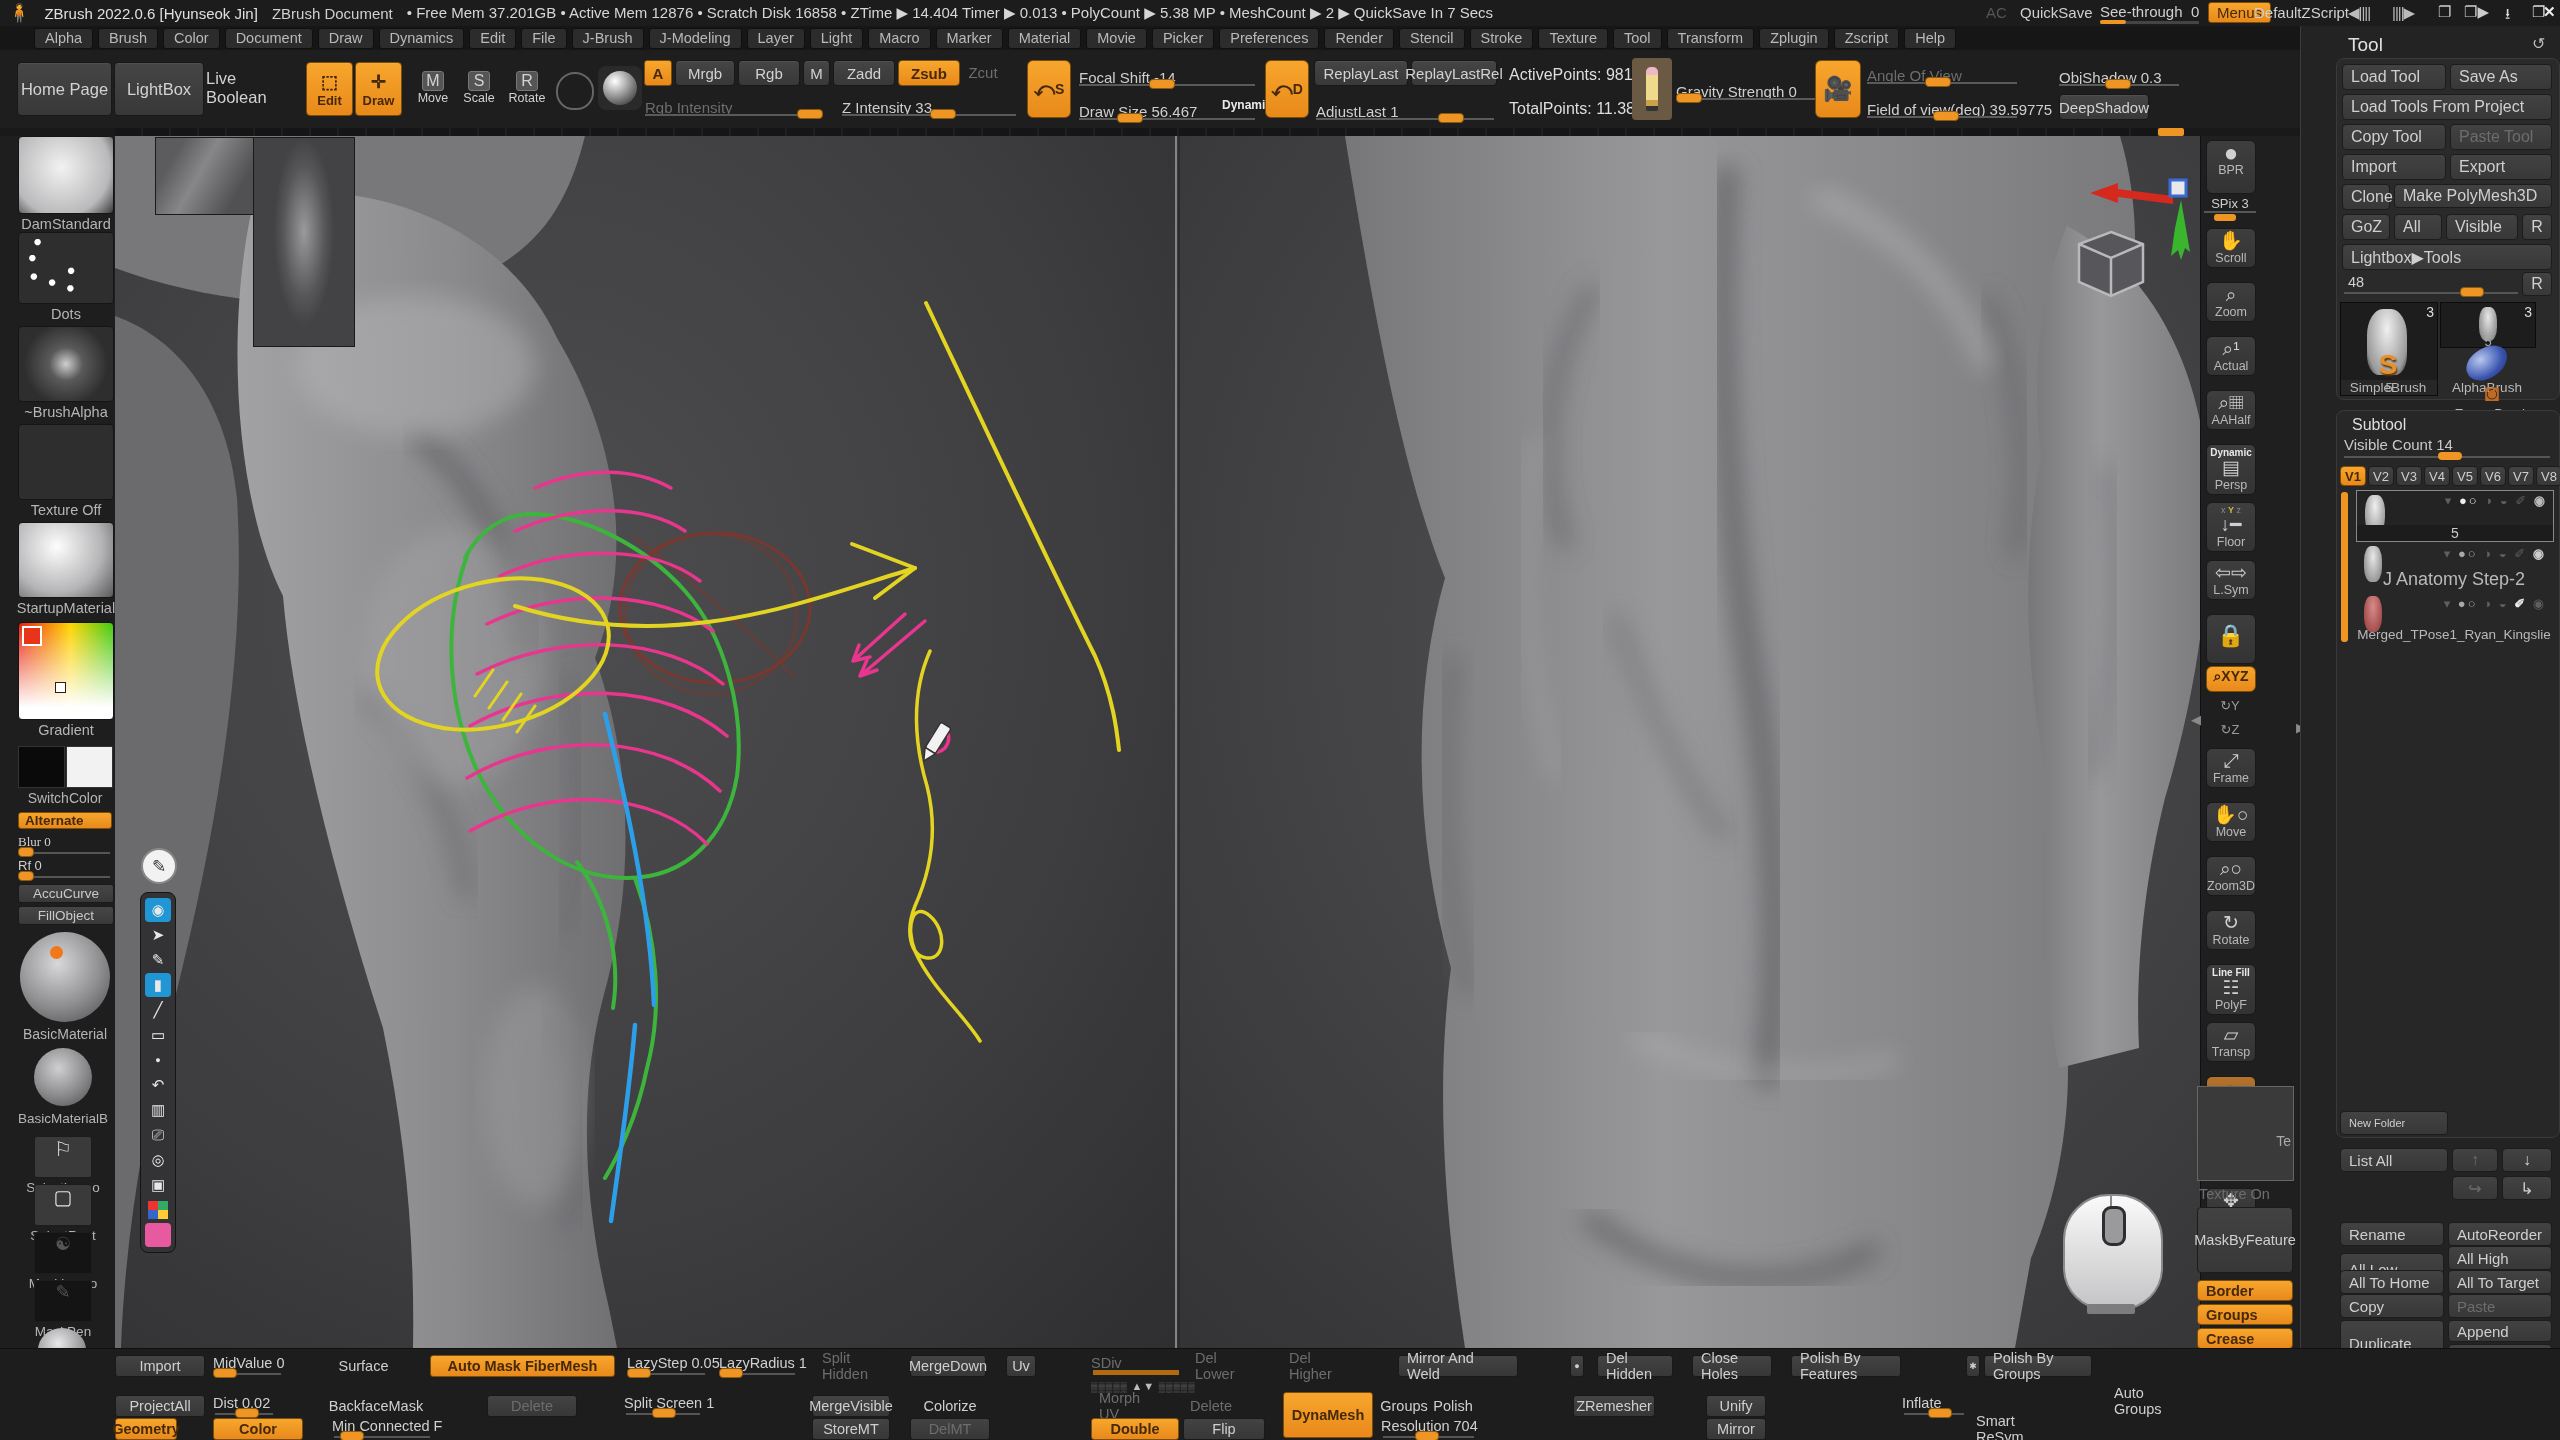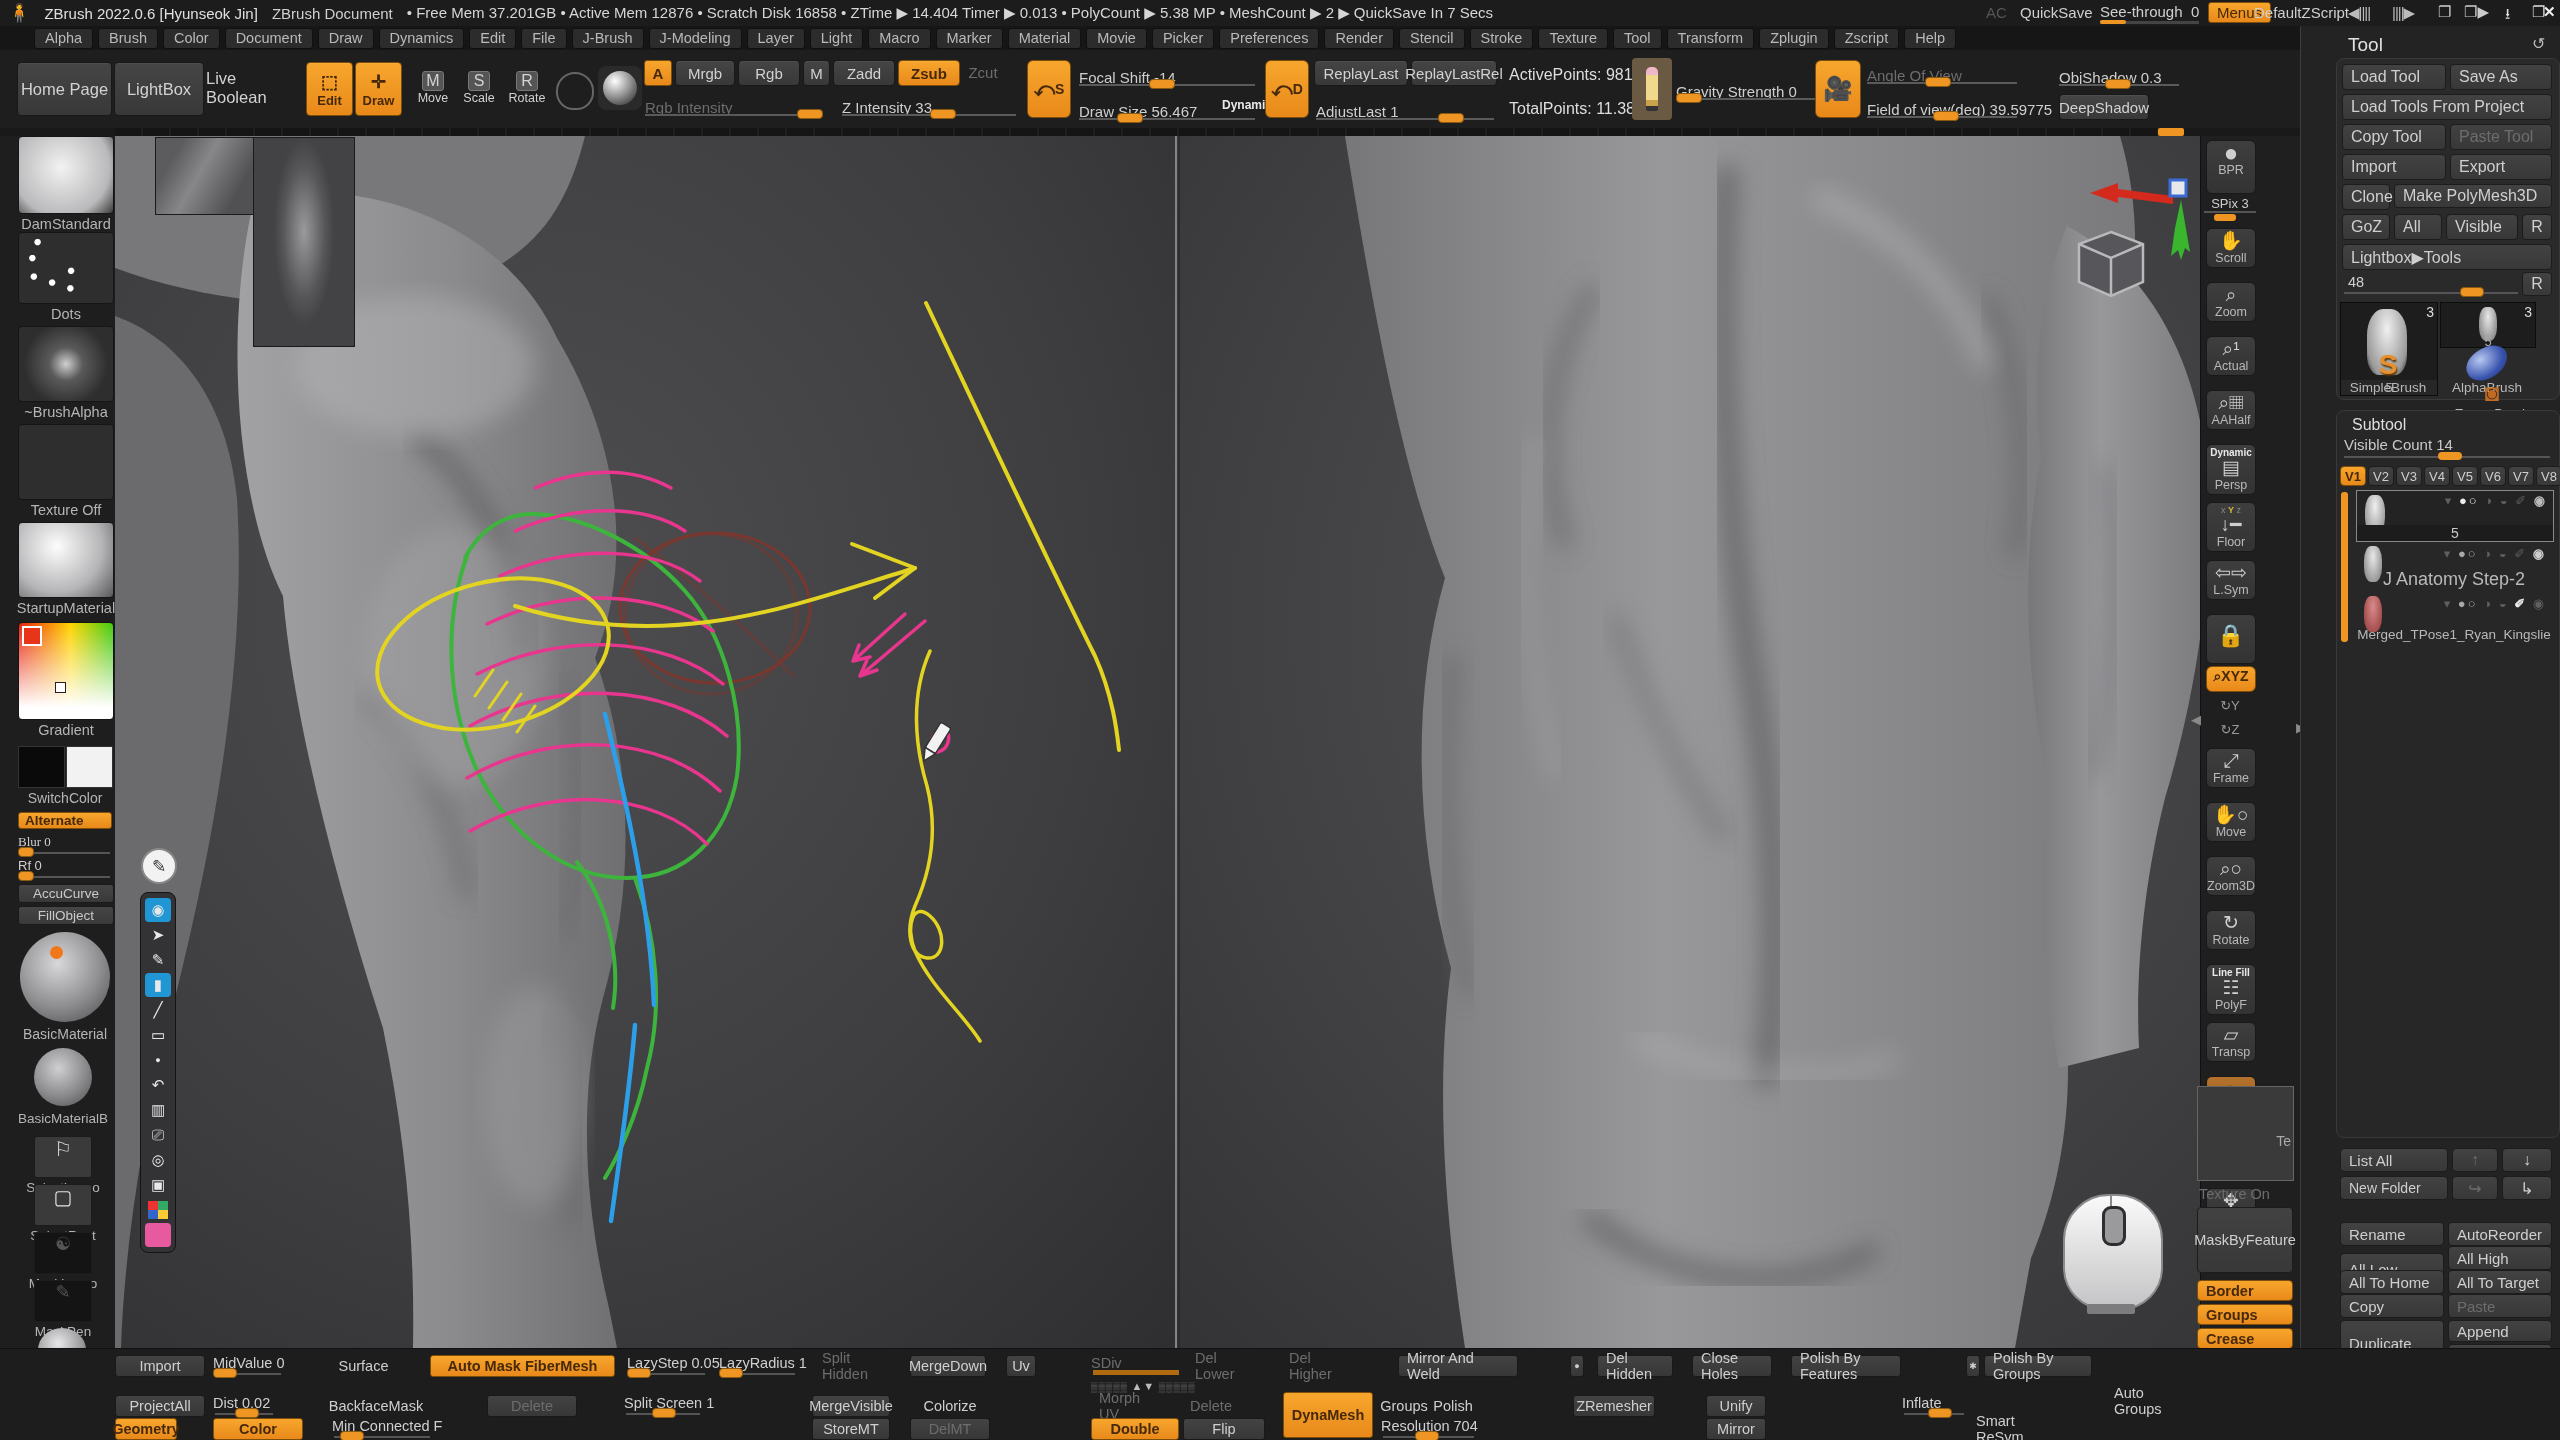--- a/index.html
+++ b/index.html
@@ -503,21 +503,21 @@
   </div>
   <div class="abs" style="left:2356px;top:594px;width:196px;height:48px;">
     <div style="position:absolute;left:8px;top:2px;width:18px;height:36px;background:radial-gradient(ellipse at 50% 30%,#d88a8a,#a04848 80%,transparent);border-radius:40%;"></div>
     <span class="subrow-ic" style="position:absolute;right:6px;top:2px;">▾ <b style="color:#aaa;">●○</b> ◑ ◒ <b style="color:#eee;">✐</b> ◉</span>
     <span style="position:absolute;left:-6px;right:-6px;bottom:0;text-align:center;font-size:13.5px;color:#b9b9b9;white-space:nowrap;overflow:hidden;">Merged_TPose1_Ryan_Kingslie</span>
   </div>
 
   <div class="pbtn" style="left:2340px;top:1148px;width:108px;height:24px;font-size:15px;">List All</div>
   <div class="pbtn ctr dim" style="left:2452px;top:1148px;width:46px;height:24px;">↑</div>
   <div class="pbtn ctr" style="left:2502px;top:1148px;width:50px;height:24px;">↓</div>
-  <div class="pbtn" style="left:2340px;top:1176px;width:108px;height:24px;font-size:14px;">New Folder</div>
+  <div class="pbtn" style="left:2340px;top:1111px;width:108px;height:24px;font-size:11px;">New Folder</div>
   <div class="pbtn ctr dim" style="left:2452px;top:1176px;width:46px;height:24px;">↪</div>
   <div class="pbtn ctr" style="left:2502px;top:1176px;width:50px;height:24px;">↳</div>
   <div class="pbtn" style="left:2340px;top:1222px;width:104px;height:24px;font-size:15px;">Rename</div>
   <div class="pbtn" style="left:2448px;top:1222px;width:104px;height:24px;font-size:15px;">AutoReorder</div>
   <div class="pbtn" style="left:2340px;top:1253px;width:104px;height:32px;font-size:15px;">All Low</div>
   <div class="pbtn" style="left:2448px;top:1246px;width:104px;height:24px;font-size:15px;">All High</div>
   <div class="pbtn" style="left:2340px;top:1270px;width:104px;height:24px;font-size:15px;">All To Home</div>
   <div class="pbtn" style="left:2448px;top:1270px;width:104px;height:24px;font-size:15px;">All To Target</div>
   <div class="pbtn" style="left:2340px;top:1294px;width:104px;height:24px;font-size:15px;">Copy</div>
   <div class="pbtn dim" style="left:2448px;top:1294px;width:104px;height:24px;font-size:15px;">Paste</div>

